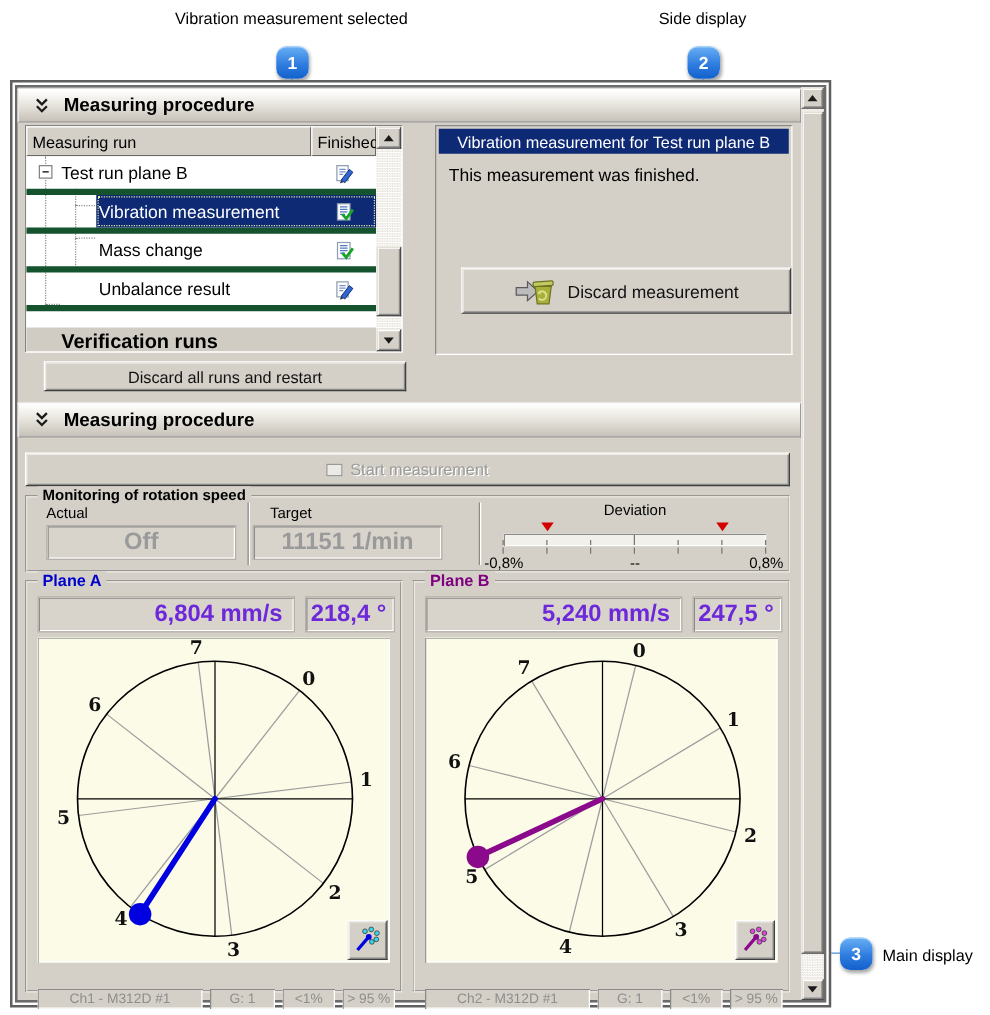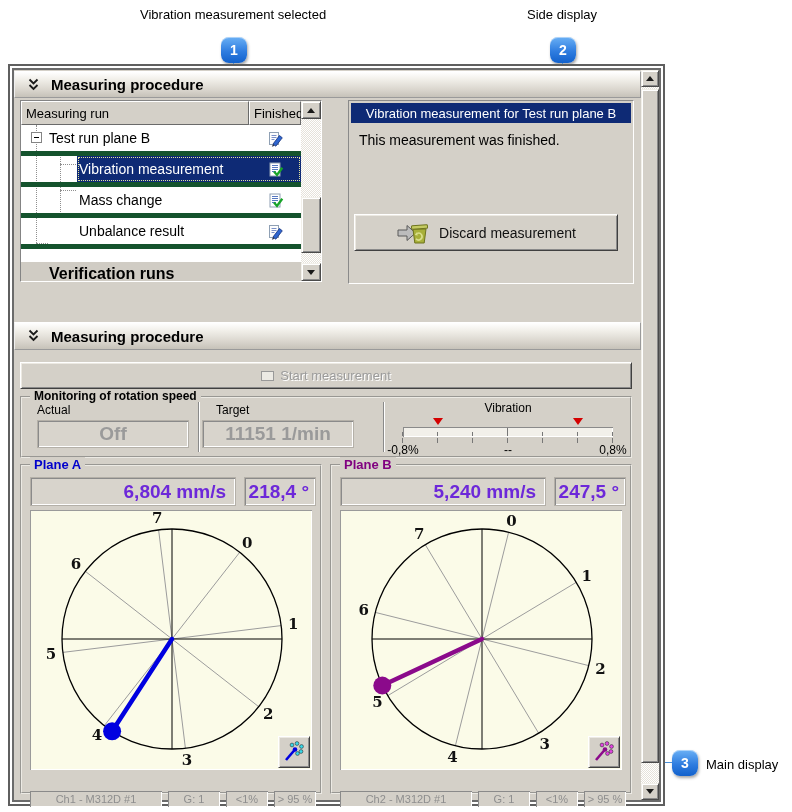--- a/index.html
+++ b/index.html
@@ -84,21 +84,21 @@
     box-shadow:inset 1px 1px 0 #ffffff, inset -1px -1px 0 #8a8a8a;box-sizing:border-box;}
   .tri-up{width:0;height:0;border:4px solid transparent;border-bottom:5px solid #1a1a1a;margin-top:-4px;}
   .tri-down{width:0;height:0;border:4px solid transparent;border-top:5px solid #1a1a1a;margin-bottom:-4px;}
 
   
   #side{position:absolute;left:334px;top:30px;width:286px;height:184px;background:#d4d0c8;
     border:1px solid;border-color:#8a8a8a #ffffff #ffffff #8a8a8a;box-sizing:border-box;}
   .side-title{position:absolute;left:2px;top:2px;right:2px;height:20px;background:#0e2a75;color:#fff;
     font-size:13px;display:flex;align-items:center;justify-content:center;}
   .side-msg{position:absolute;left:10px;top:31px;font-size:14px;}
-  #btn-discard{left:5px;top:113px;width:264px;height:37px;font-size:14px;gap:9px;}
+  #btn-discard{left:20px;top:113px;width:264px;height:37px;font-size:14px;gap:9px;}
 
   
   .groupbox{position:absolute;border:2px groove #eceae4;box-sizing:border-box;background:#d4d0c8;}
   .legend{position:absolute;top:-9px;left:8px;background:#d4d0c8;padding:0 4px;
     font-weight:bold;font-size:12px;white-space:nowrap;}
   #monitoring{left:6px;top:326px;width:612px;height:62px;}
   .mini{position:absolute;font-size:12px;}
   #lbl-actual{left:15px;top:5px;} #lbl-target{left:194px;top:5px;}
   #disp-actual,#disp-target{position:absolute;top:22px;width:152px;height:28px;
     display:flex;align-items:center;justify-content:center;
@@ -222,20 +222,21 @@
       <div class="sb-btn" style="top:0;height:18px">
             <span class="tri-up"></span>
           </div>
       <div class="sb-thumb" style="top:96px;height:56px"></div>
       <div class="sb-btn" style="bottom:0;height:18px">
             <span class="tri-down"></span>
           </div>
     </div>
   </div>
 
+  <button class="btn3d" id="btn-discard-all">Discard all runs and restart</button>
 
   <div id="side">
     <div class="side-title">Vibration measurement for Test run plane B</div>
     <div class="side-msg">This measurement was finished.</div>
     <button class="btn3d" id="btn-discard">
       <svg width="34" height="26" viewBox="0 0 34 26">
         <path d="M2 10 h9 V5.5 L19.5 13 11 20.5 V16 H2 Z" fill="#bcbcbc" stroke="#5a5a5a"></path>
         <path d="M17 9 l1.8 14 h9.4 L30 9 Z" fill="#a8b03a" stroke="#6e741e"></path>
         <rect x="15.5" y="5.2" width="16" height="3.6" rx="1" fill="#c4ca62" stroke="#6e741e" transform="rotate(-4 23 7)"></rect>
         <path d="M21 13.5 a3.4 3.4 0 1 1 -1 5.2" stroke="#d9df8c" stroke-width="1.6" fill="none"></path>
@@ -258,21 +259,21 @@
   </button>
 
   <div class="groupbox" id="monitoring">
     <div class="legend">Monitoring of rotation speed</div>
     <div class="mini" id="lbl-actual">Actual</div>
     <div class="sunken" id="disp-actual">Off</div>
     <div class="vsep" id="sep1"></div>
     <div class="mini" id="lbl-target">Target</div>
     <div class="sunken" id="disp-target">11151 1/min</div>
     <div class="vsep" id="sep2"></div>
-    <div class="mini" id="lbl-dev">Vibration</div>
+    <div class="mini" id="lbl-dev">Deviation</div>
     <div id="dev-bar">
           <div class="bar-tick" style="left: calc(0% - 1px);"></div>
           <div class="bar-tick" style="left: calc(16.67% - 1px);"></div>
           <div class="bar-tick" style="left: calc(33.33% - 1px);"></div>
           <div class="bar-tick center" style="left: calc(50% - 1px);"></div>
           <div class="bar-tick" style="left: calc(66.67% - 1px);"></div>
           <div class="bar-tick" style="left: calc(83.33% - 1px);"></div>
           <div class="bar-tick" style="left: calc(100% - 1px);"></div>
         </div>
     <div id="dev-ticks">

